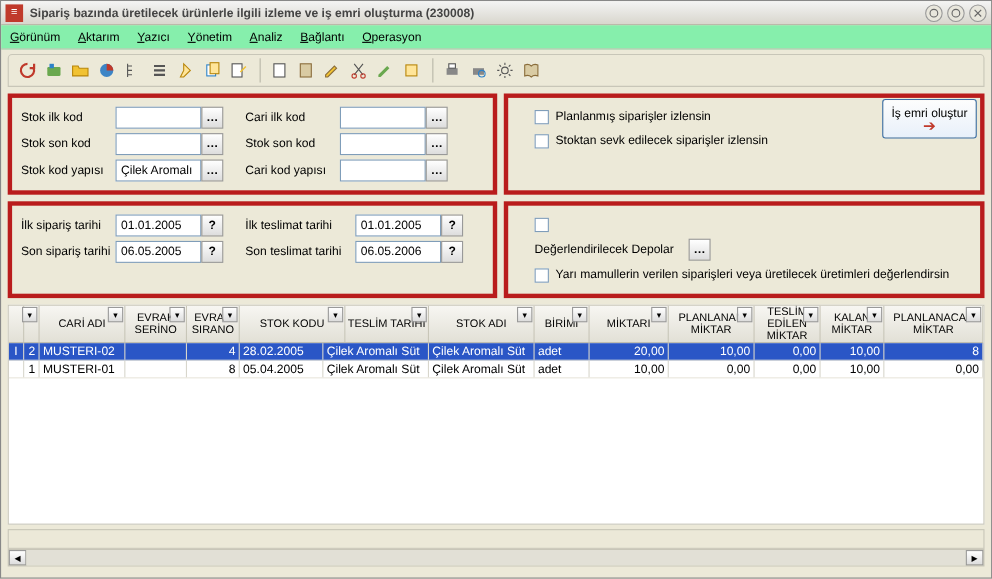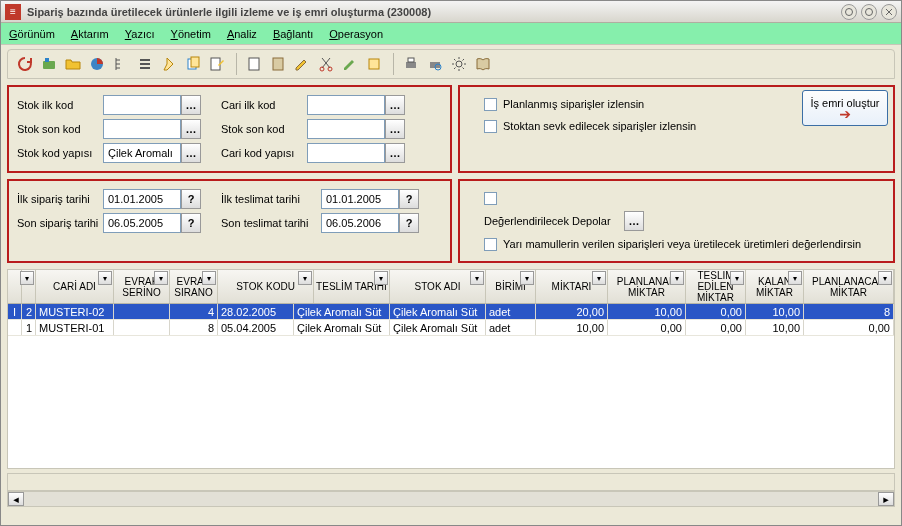--- a/index.html
+++ b/index.html
@@ -54,21 +54,21 @@
   .tb-btn {
     width:22px;height:22px;margin-right:2px;
     display:flex;align-items:center;justify-content:center;
     cursor:pointer;border:1px solid transparent;border-radius:2px;
   }
   .tb-sep{width:1px;height:22px;background:#b8b6a8;margin:0 6px;}
   .tb-btn svg{width:16px;height:16px;}
   
   .panels-row{display:flex;gap:6px;margin:6px 6px 0 6px;}
   .panel{
-    border:2px solid #b91c1c;background:#ece9d8;padding:6px 8px;
+    border:4px solid #b91c1c;background:#ece9d8;padding:6px 8px;
   }
   .panel.filters{flex:0 0 445px;}
   .panel.options{flex:1;padding-left:24px;}
   .frow{display:flex;align-items:center;height:24px;}
   .flabel{width:86px;}
   .flabel-wide{width:100px;}
   .finput{
     height:20px;border:1px solid #7f9db9;background:#fff;
     padding:0 4px;font-family:inherit;font-size:11px;
   }

